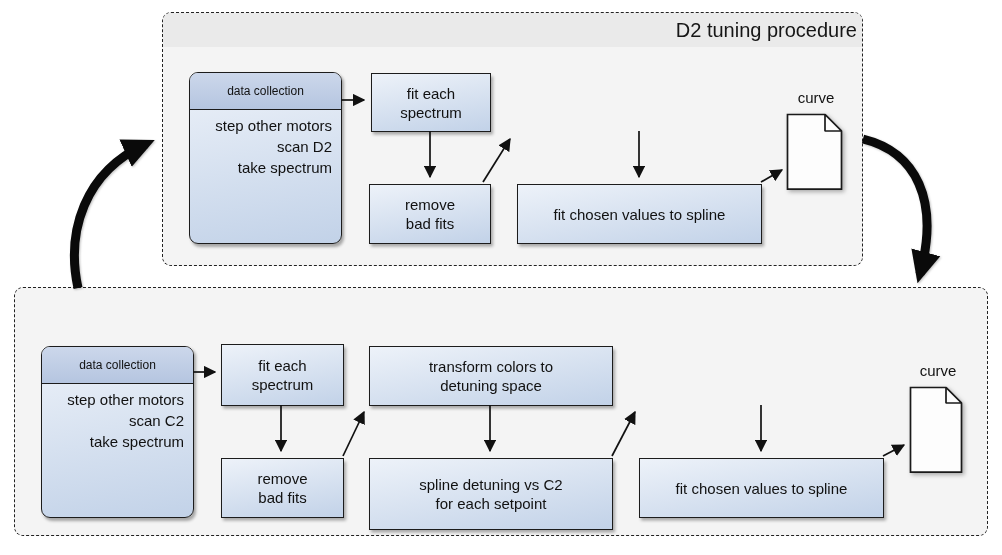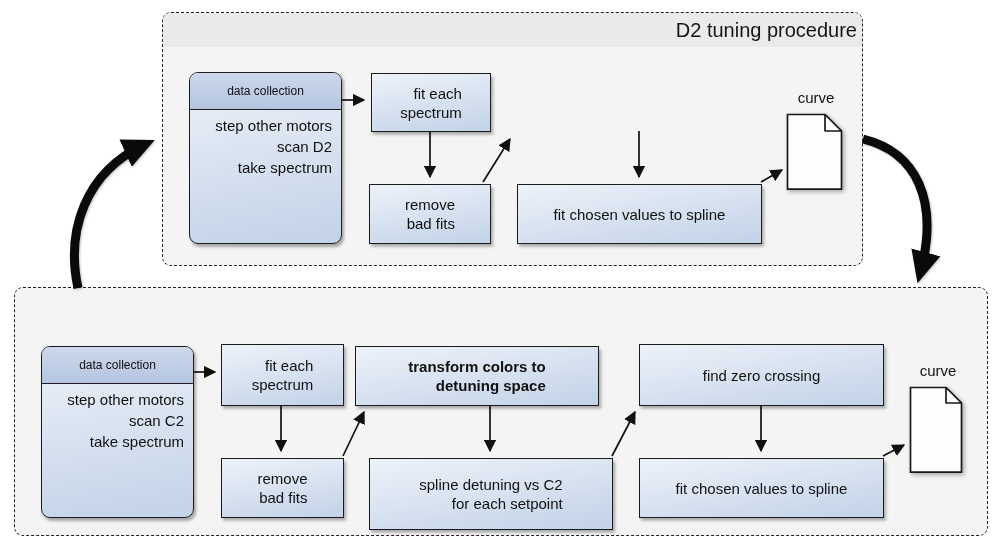--- a/index.html
+++ b/index.html
@@ -17,21 +17,21 @@
   }
   .band-title {
     text-align:right; font-size:20px; padding-right:5px; color:#161616;
   }
   .node {
     position:absolute; box-sizing:border-box;
     border:1.4px solid #1c1c1c;
     background:linear-gradient(170deg, #edf2f9 0%, #c2d2e8 100%);
     box-shadow:2px 2.5px 3px rgba(0,0,0,0.32);
     display:flex; align-items:center; justify-content:center;
-    text-align:right; font-size:15px; line-height:19px; white-space:pre-line;
+    text-align:center; font-size:15px; line-height:19px; white-space:pre-line;
   }
   .dc {
     border-radius:9px; flex-direction:column; align-items:stretch;
     justify-content:flex-start; padding:0; text-align:left;
   }
   .dc-header {
     height:37px; box-sizing:border-box; flex:0 0 37px;
     border-bottom:1.4px solid #1c1c1c;
     background:linear-gradient(180deg, #ccd7eb 0%, #b5c5e0 100%);
     border-radius:8px 8px 0 0;
@@ -94,27 +94,26 @@
 scan C2
 take spectrum</div>
     </div>
 
     <div class="node" style="left:206px; top:56px; width:123px; height:62px;">fit each
 spectrum</div>
 
     <div class="node" style="left:206px; top:170px; width:123px; height:60px;">remove
 bad fits</div>
 
-    <div class="node" style="left:340px; top:58px; width:244px; height:60px;font-weight:bold;">transform colors to
+    <div class="node" style="left:354px; top:58px; width:244px; height:60px;">transform colors to
 detuning space</div>
 
     <div class="node" style="left:354px; top:170px; width:244px; height:72px;">spline detuning vs C2
 for each setpoint</div>
 
-    <div class="node" style="left:624px; top:56px; width:245px; height:62px;">find zero crossing</div>
 
     <div class="node" style="left:624px; top:170px; width:245px; height:60px;">fit chosen values to spline</div>
 
     <div class="curve-label" style="left:868px; top:74px; width:110px;">curve</div>
 
     <svg class="doc" style="left:894px; top:98px;" width="54" height="88" viewBox="0 0 54 88">
       <path d="M1.5 1.5 H37 L52.5 17 V86.2 H1.5 Z" fill="#fdfdfd" stroke="#1a1a1a" stroke-width="1.7"></path>
       <path d="M37 1.5 V17 H52.5 Z" fill="#fdfdfd" stroke="#1a1a1a" stroke-width="1.7" stroke-linejoin="bevel"></path>
     </svg>
   </section>

